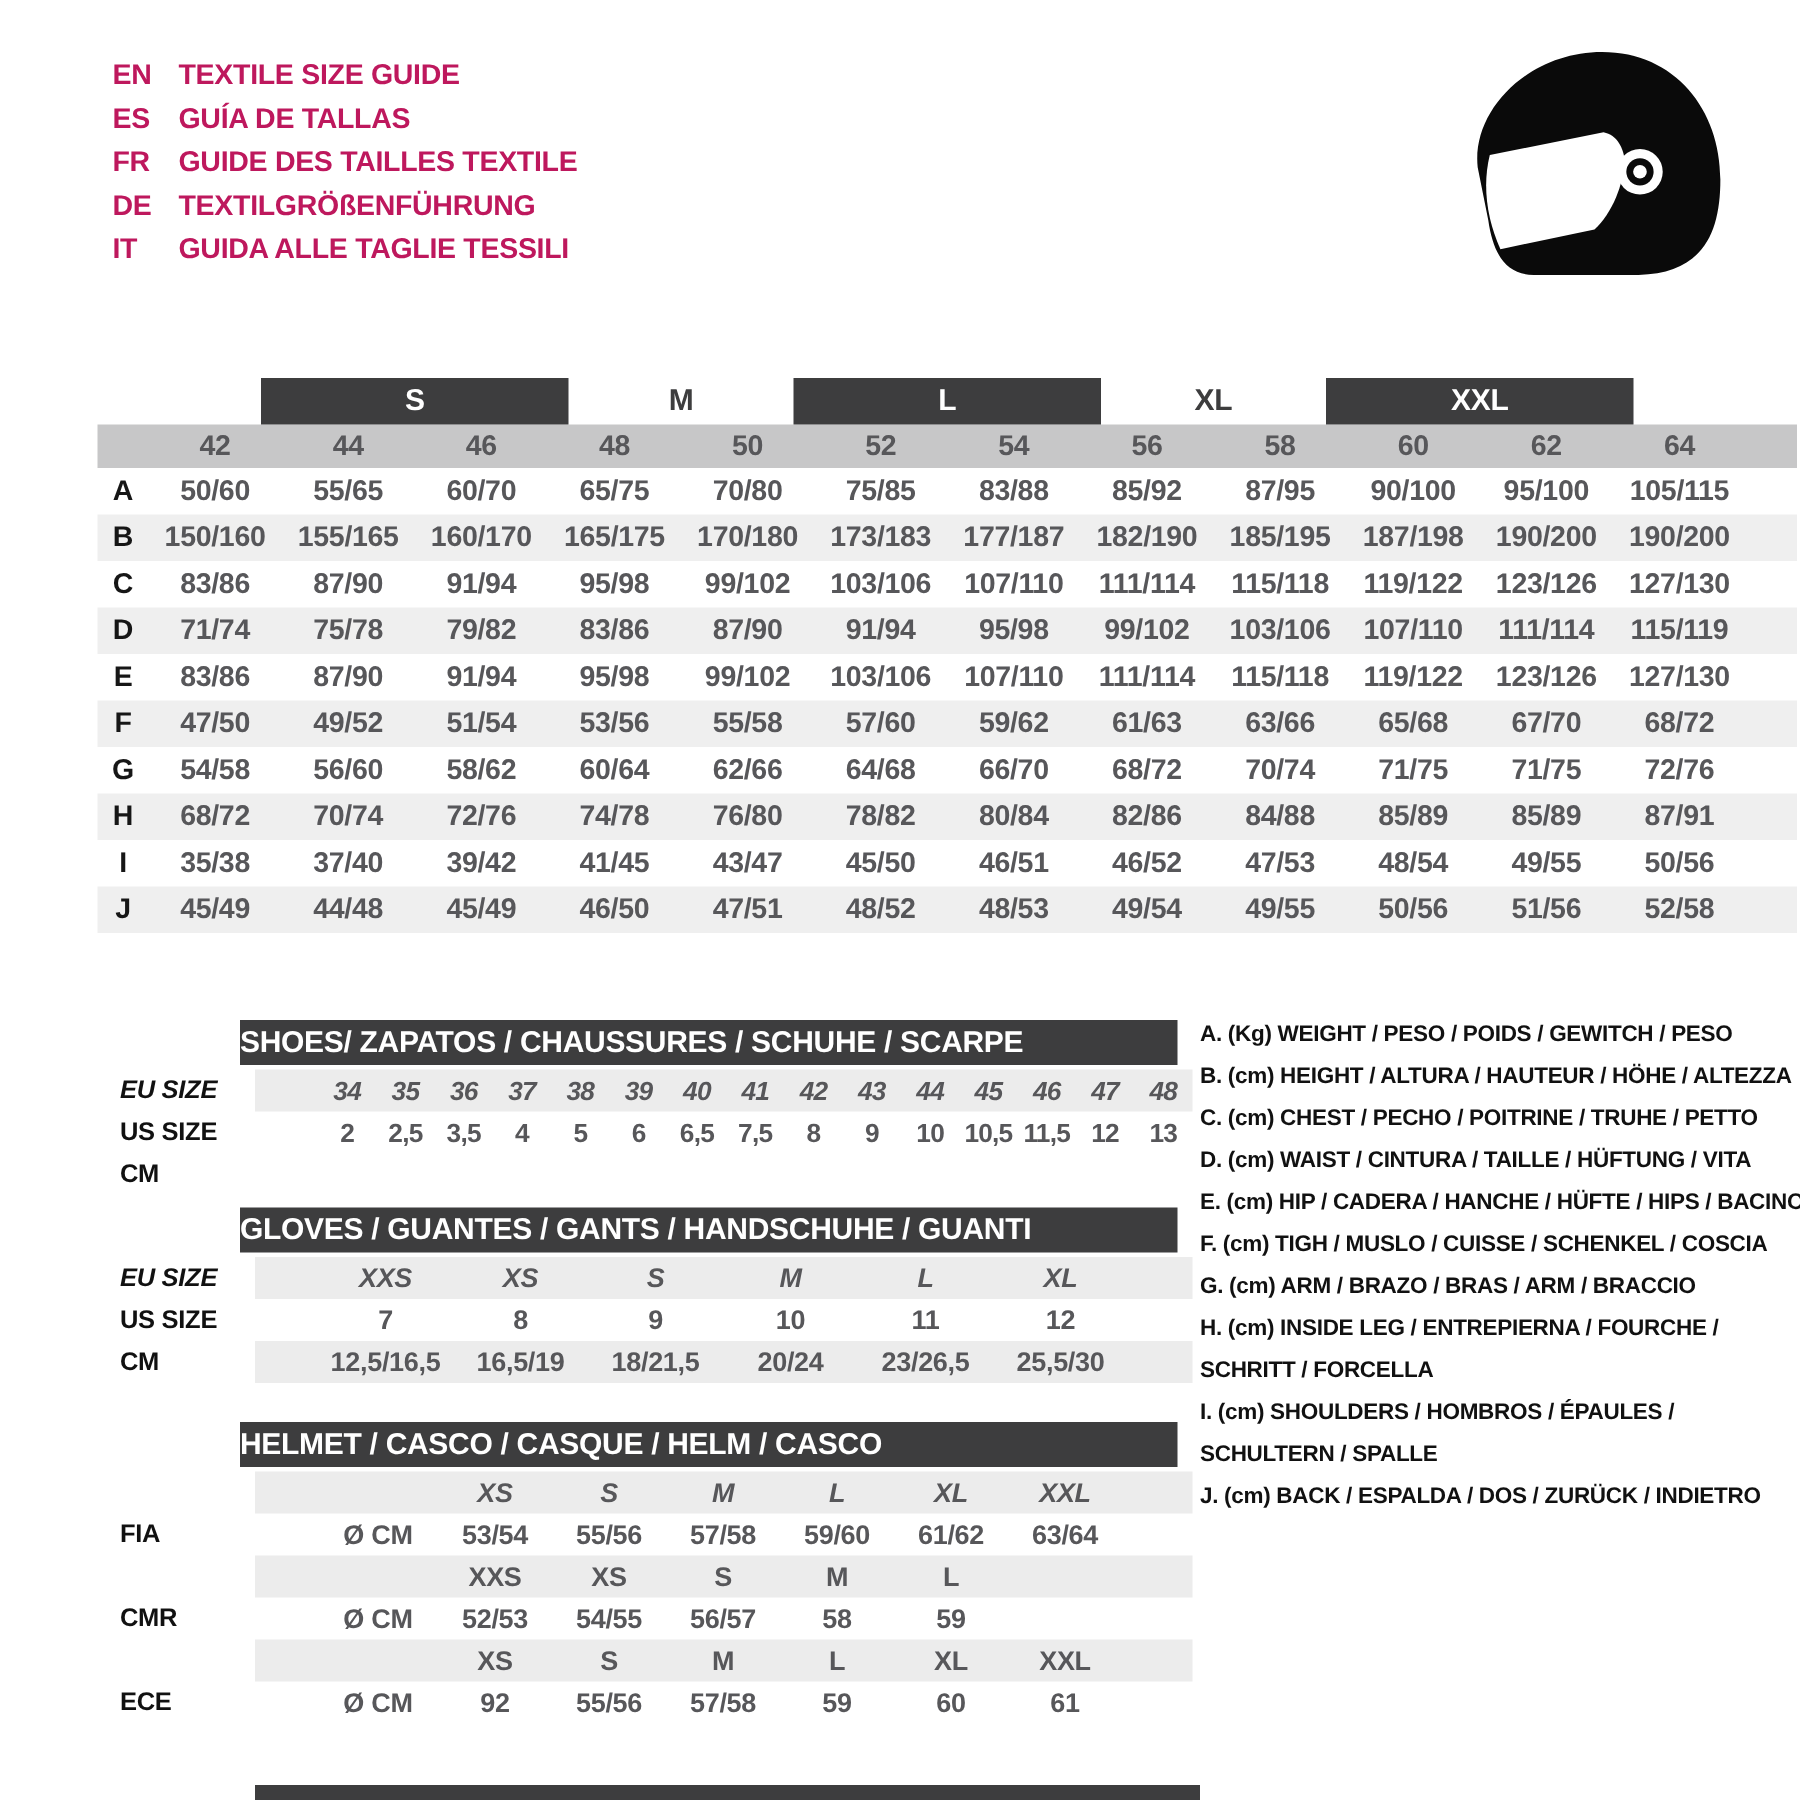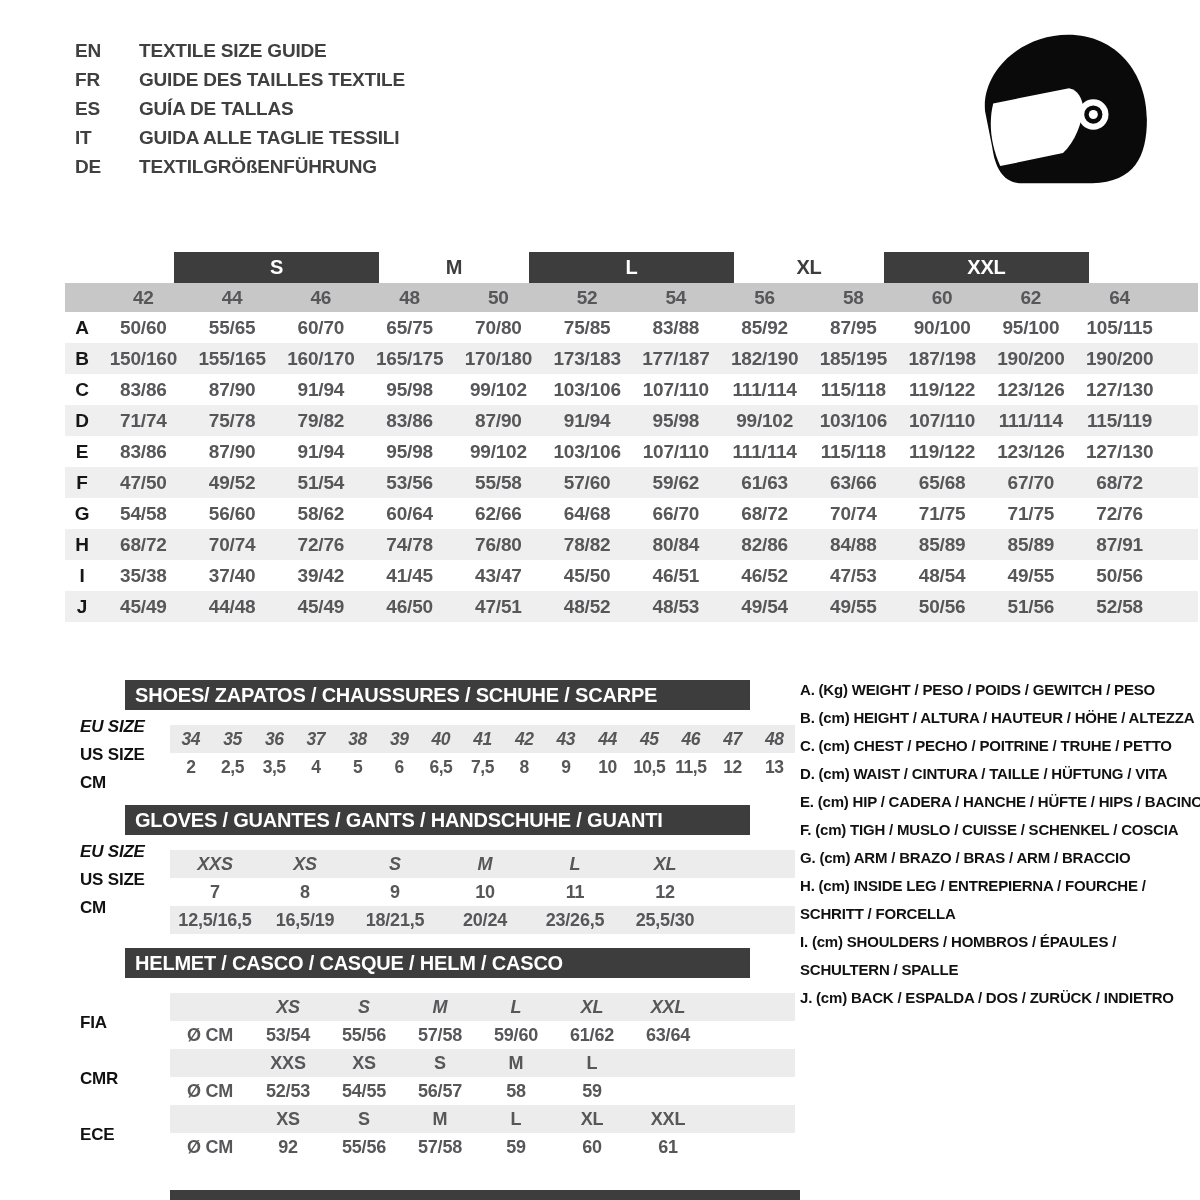--- a/index.html
+++ b/index.html
@@ -1,21 +1,21 @@
 <!DOCTYPE html>
 <html style="--bar: #3d3d3e; --band: #c7c7c8; --stripe: #efefef; --stripe2: #ececec; --ink: #111111; --cell: #57575a;"><head>
 <meta charset="utf-8">
 <style>
   html,body{margin:0;padding:0;background:#fff;}
   .page{position:relative;width:1200px;height:1200px;background:#fff;overflow:hidden;
         font-family:"Liberation Sans","DejaVu Sans",sans-serif;font-weight:bold;letter-spacing:-0.2px;}
 
   
   .langs{position:absolute;left:75px;top:36px;}
-  .lang-row{display:flex;font-size:19px;line-height:29px;color:#404040;gap:20px;}
+  .lang-row{display:flex;font-size:19px;line-height:29px;color:#be185d;}
   .lang-code{width:44px;}
 
   
   .helmet-icon{position:absolute;left:975px;top:28px;width:180px;height:168px;}
 
   
   .main-table{position:absolute;left:65px;top:252px;width:1133px;}
   .mt-grid{display:grid;grid-template-columns:34px repeat(12,1fr);padding-right:34px;
            box-sizing:border-box;align-items:center;text-align:center;}
   .mt-groups{height:31px;}
@@ -24,27 +24,27 @@
   .mt-band{height:29px;background:var(--band);font-size:19px;color:#57575a;}
   .mt-row{height:31px;font-size:19px;color:#57575a;}
   .mt-row:nth-child(even){background:var(--stripe);}
   .rlab{color:#161616;}
 
   
   .sec{position:absolute;left:65px;width:1135px;}
   .sec-shoes{top:680px;}
   .sec-gloves{top:805px;}
   .sec-helmet{top:948px;}
-  .bar{margin-left:60px;width:625px;height:30px;background:var(--bar);color:#fff;
-       font-size:20px;line-height:30px;padding-left:10px;box-sizing:border-box;white-space:nowrap;overflow:hidden;}
+  .bar{margin-left:95px;width:625px;height:30px;background:var(--bar);color:#fff;
+       font-size:20px;line-height:30px;box-sizing:border-box;white-space:nowrap;overflow:hidden;}
   .srow{position:relative;height:28px;}
   .srow:first-of-type{margin-top:3px;font-style:italic;}
   .lab{position:absolute;left:15px;top:0;line-height:28px;font-size:17px;color:#111;white-space:nowrap;}
-  .vals{position:absolute;left:105px;top:12px;width:625px;height:28px;display:grid;
-        align-items:center;text-align:center;font-size:18px;color:#57575a;box-sizing:border-box;}
+  .vals{position:absolute;left:105px;top:0;width:625px;height:28px;display:grid;
+        align-items:center;text-align:center;font-size:18px;color:#57575a;box-sizing:border-box;padding-left:42px;}
   .srow.gray .vals{background:var(--stripe2);}
   .g15{grid-template-columns:repeat(15,1fr);font-size:17.5px;letter-spacing:-0.5px;}
   .g6{grid-template-columns:repeat(6,90px);}
   .g7{grid-template-columns:80px repeat(6,76px);}
 
   
   .legend{position:absolute;left:800px;top:676px;width:404px;font-size:15px;line-height:28px;color:#111;}
   .legend p{margin:0;}
 
   
@@ -54,34 +54,34 @@
 <body>
 
 <div class="page">
 
   <div class="langs" id="langs">
       <div class="lang-row">
         <span class="lang-code">EN</span>
         <span class="lang-label">TEXTILE SIZE GUIDE</span>
       </div>
       <div class="lang-row">
+        <span class="lang-code">ES</span>
+        <span class="lang-label">GUÍA DE TALLAS</span>
+      </div>
+      <div class="lang-row">
         <span class="lang-code">FR</span>
         <span class="lang-label">GUIDE DES TAILLES TEXTILE</span>
       </div>
       <div class="lang-row">
-        <span class="lang-code">ES</span>
-        <span class="lang-label">GUÍA DE TALLAS</span>
+        <span class="lang-code">DE</span>
+        <span class="lang-label">TEXTILGRÖßENFÜHRUNG</span>
       </div>
       <div class="lang-row">
         <span class="lang-code">IT</span>
         <span class="lang-label">GUIDA ALLE TAGLIE TESSILI</span>
-      </div>
-      <div class="lang-row">
-        <span class="lang-code">DE</span>
-        <span class="lang-label">TEXTILGRÖßENFÜHRUNG</span>
       </div>
     </div>
 
   <div class="helmet-icon">
     <svg viewBox="0 0 178 165" width="180" height="168" aria-hidden="true">
       <path d="M92 6 C140 6 170 44 170 90 C170 126 158 152 116 153 L47 153 C28 153 20 138 17 117 L10 82 C6 44 44 6 92 6 Z" fill="#0a0a0a"></path>
       <path d="M18 74 L93 59 C102 61 106 69 107 78 C106 93 99 112 87 123 L25 136 C16 116 13 94 18 74 Z" fill="#ffffff"></path>
       <circle cx="117" cy="85" r="15" fill="#ffffff"></circle>
       <circle cx="117" cy="85" r="9" fill="#0a0a0a"></circle>
       <circle cx="117" cy="85" r="4.5" fill="#ffffff"></circle>

